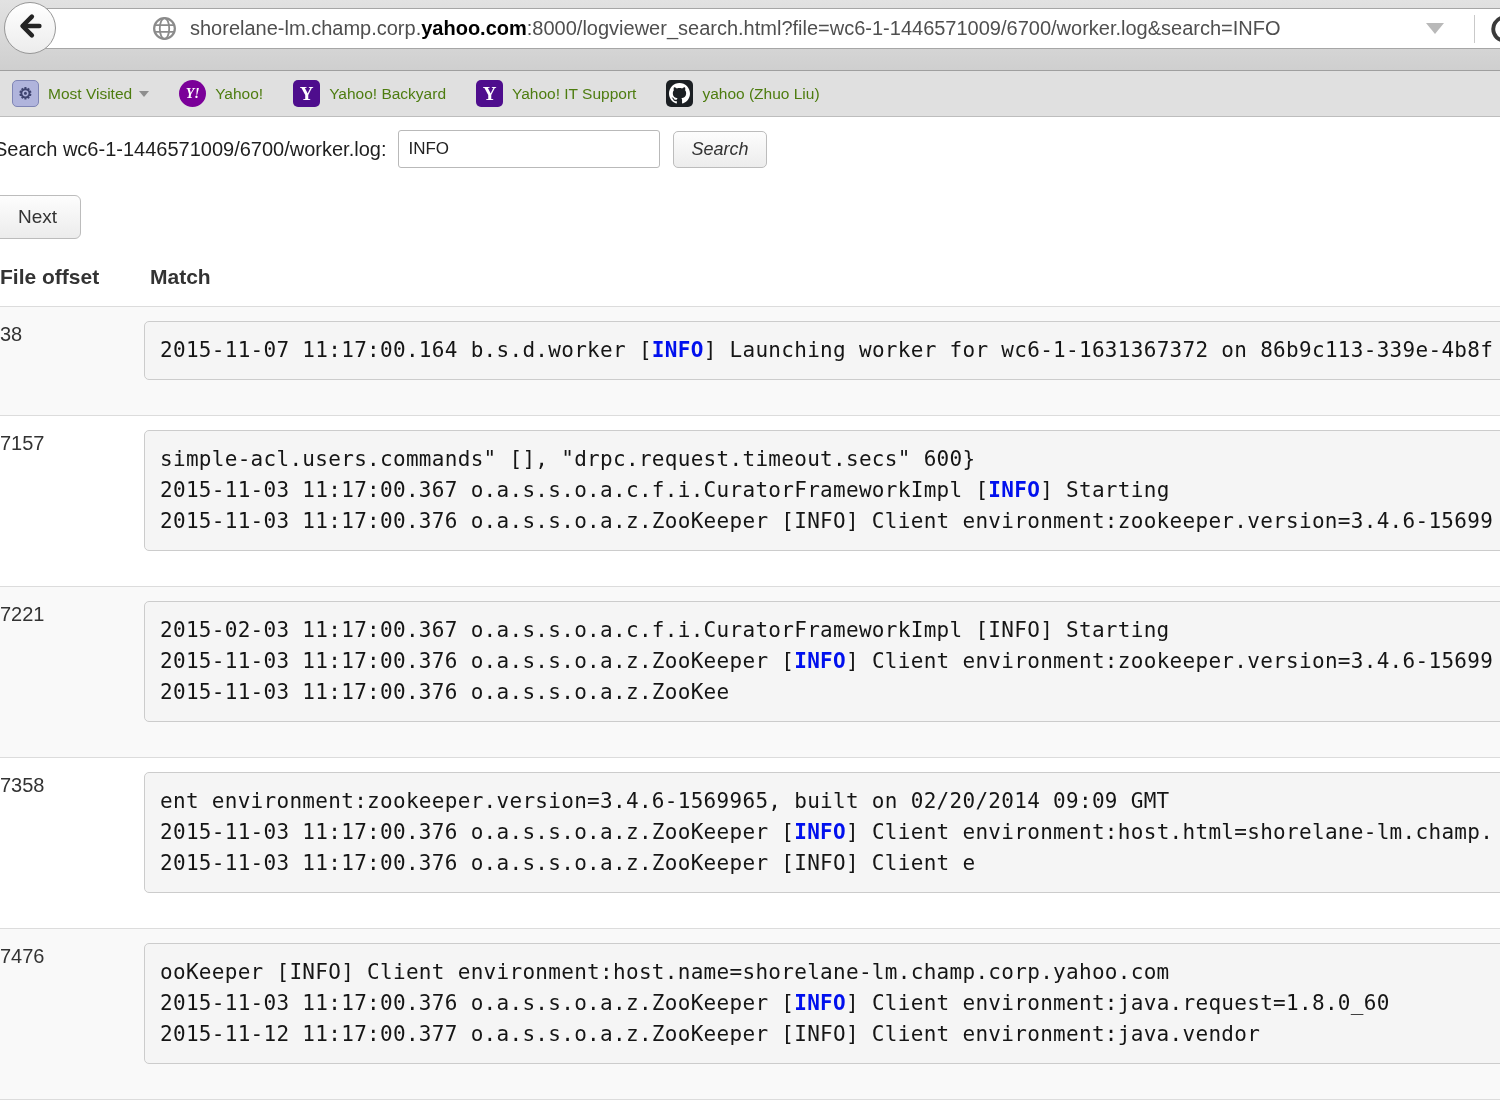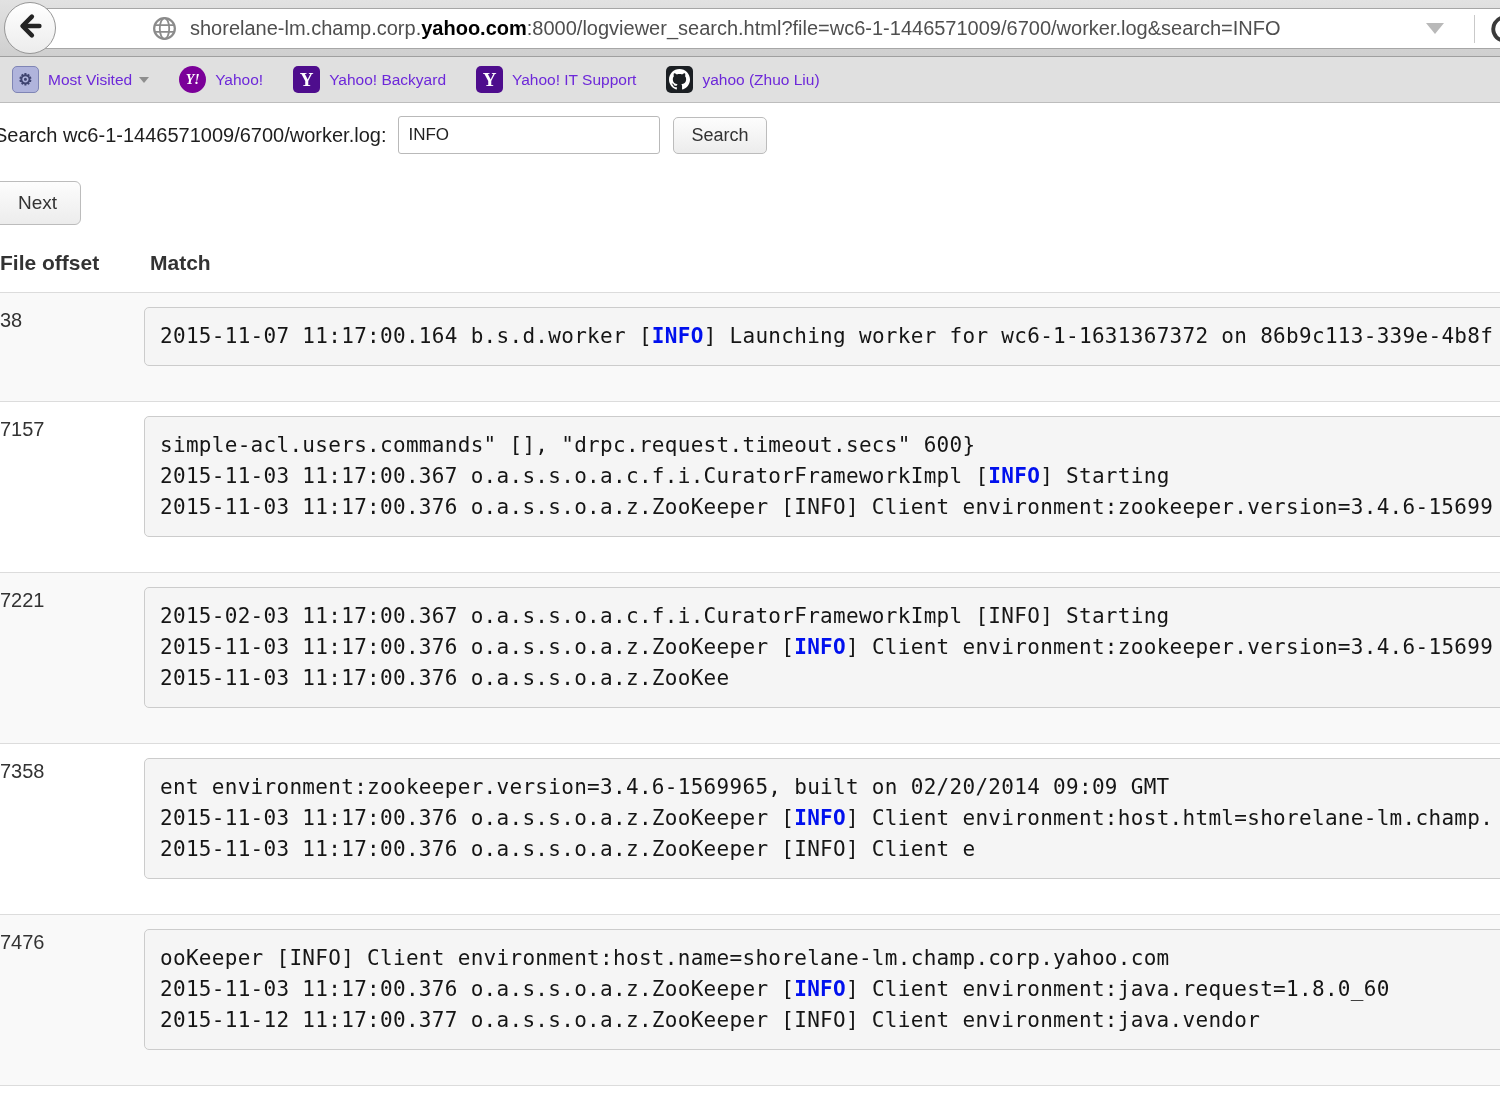--- a/index.html
+++ b/index.html
@@ -1,20 +1,20 @@
 <!DOCTYPE html>
 <html style="--hl: #0010ee; --yahoo: #7B0099;"><head>
 <meta charset="utf-8">
 <style>
   * { box-sizing: border-box; margin: 0; padding: 0; }
   html,body { width:1500px; height:1100px; overflow:hidden; background:#fff;
               font-family:"Liberation Sans", sans-serif; }
 
   
-  .toolbar { position:relative; height:57px;
+  .toolbar { position:relative; height:71px;
              background:linear-gradient(#e2e2e2,#cfcfcf);
              border-bottom:1px solid #9f9f9f;padding-left:11px; }
   .back-btn { position:absolute; left:4px; top:2px; width:52px; height:52px;
               border-radius:50%; background:linear-gradient(#ffffff,#ececec);
               border:1px solid #979797; z-index:3;
               display:flex; align-items:center; justify-content:center; cursor:default; }
   .urlbar { position:absolute; left:28px; right:-8px; top:8px; height:41px;
             background:#fff; border:1px solid #a6a6a6; border-radius:7px;
             display:flex; align-items:center; padding-left:122px; z-index:1; }
   .globe { display:flex; margin-right:12px; flex:0 0 auto; }
@@ -25,39 +25,39 @@
                 border-right:9px solid transparent; border-top:11px solid #b9b9b9; }
   .url-sep { width:1px; height:28px; background:#c9c9c9; margin:0 12px 0 30px; }
   .reload { margin-right:-16px; display:flex; }
 
   .bookmarks { height:46px; background:#e0e0e0; border-bottom:1px solid #bdbdbd;
                display:flex; align-items:center; padding-left:12px; }
   .bm-item { display:flex; align-items:center; margin-right:30px; cursor:default; }
   .bm-icon { width:27px; height:27px; margin-right:9px; border-radius:5px;
              display:flex; align-items:center; justify-content:center; flex:0 0 auto;
              font-weight:bold; }
-  .bm-label { font-size:15.5px; color:#6d28d9; white-space:nowrap; }
+  .bm-label { font-size:15.5px; color:#4d7c0f; white-space:nowrap; }
   .bm-caret { width:0; height:0; margin-left:7px; border-left:5px solid transparent;
               border-right:5px solid transparent; border-top:6px solid #8e8e8e; }
   .ic-folder { background:#b0b4dc; border:1px solid #7f85b5; color:#3f4470; font-size:16px; }
   .ic-ycircle { background:var(--yahoo); border-radius:50%; color:#fff;
                 font-family:"Liberation Serif", serif; font-size:14px; font-style:italic; }
   .ic-ysquare { background:#4e0d8d; color:#fff; font-family:"Liberation Serif", serif; font-size:19px; }
   .ic-github { background:#1b1f23; }
 
   
   .page { margin-left:-6px; }
   .search-row { display:flex; align-items:center; margin-top:13px; }
   .search-label { font-size:20px; color:#1e1e1e; white-space:nowrap; }
   .search-input { width:262px; height:38px; margin-left:12px; padding:0 9px;
                   font-size:17px; color:#222; border:1px solid #b9b9b9; border-radius:3px;
                   font-family:"Liberation Sans", sans-serif; }
   .btn { background:linear-gradient(#fdfdfd,#ececec); border:1px solid #bcbcbc;
          border-radius:5px; color:#333; cursor:default; }
-  .search-btn { margin-left:13px; padding:7px 17px; font-size:18px; }
+  .search-btn { margin-left:13px; padding:7px 17px; font-size:18px;font-style:italic; }
   .next-btn { margin-top:27px; padding:10px 23px; font-size:19px; border-radius:6px; }
 
   table { border-collapse:collapse; width:1600px; table-layout:fixed; }
   th { text-align:left; font-size:21px; font-weight:bold; color:#333;
        padding:26px 0 17px 6px; }
   th.col-offset { width:150px; }
   tbody tr { border-top:1px solid #dcdcdc; }
   tbody tr:nth-child(odd) { background:#f9f9f9; }
   td { vertical-align:top; }
   td.offset { padding:16px 0 0 6px; font-size:20px; color:#333; }

